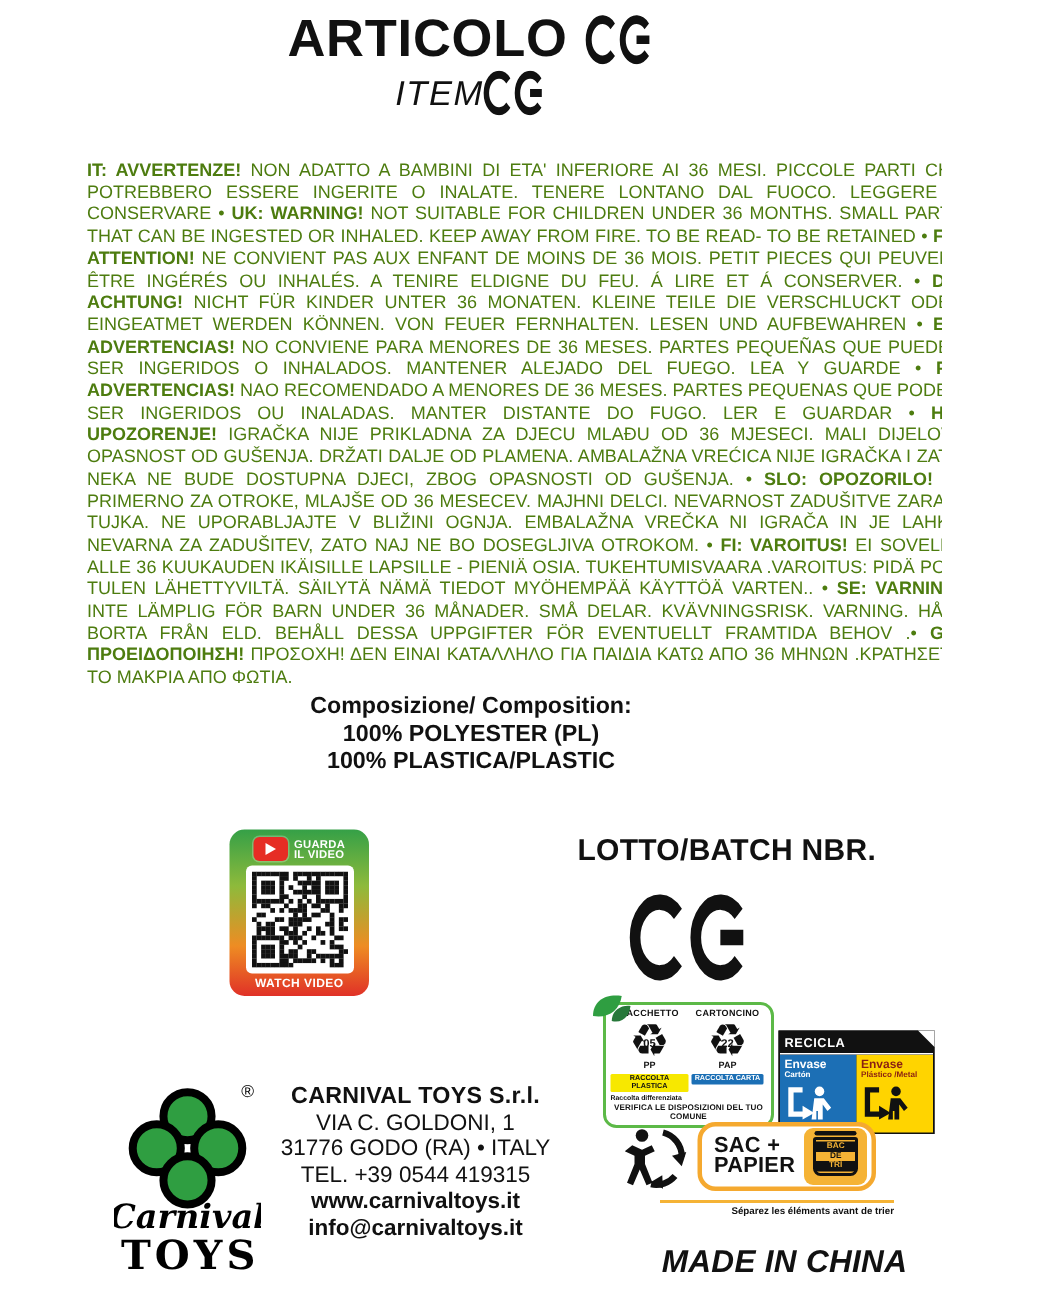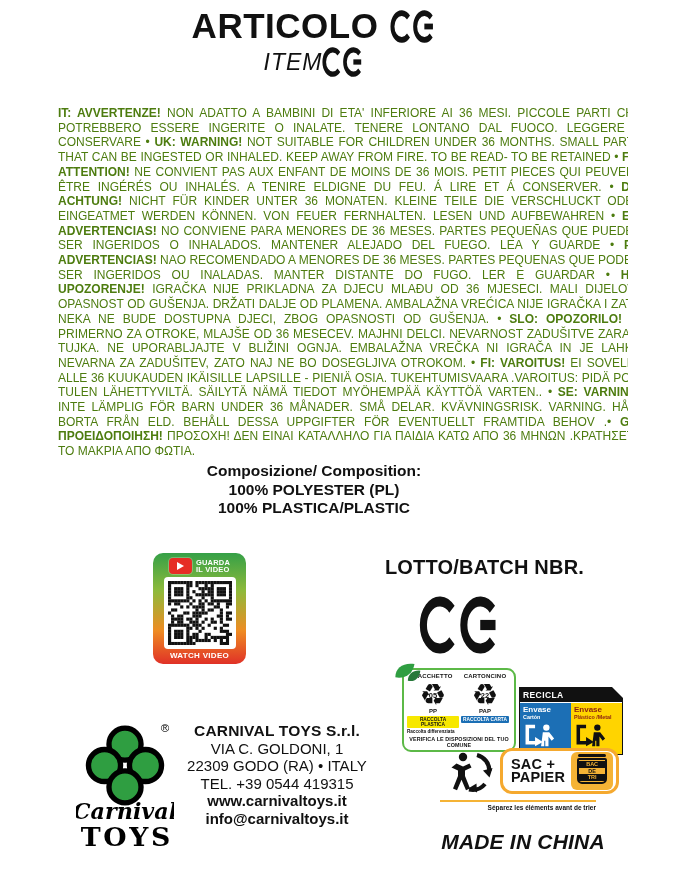--- a/index.html
+++ b/index.html
@@ -74,21 +74,21 @@
   
   .logo{position:absolute;left:76px;top:712px;width:98px;height:148px;}
   .logo svg{width:100%;height:100%;}
   .logo-script{font-family:"DejaVu Serif","Liberation Serif",serif;font-style:italic;font-weight:bold;}
   .logo-toys{font-family:"DejaVu Serif","Liberation Serif",serif;font-weight:bold;letter-spacing:3px;}
   .company{position:absolute;left:177px;top:722px;width:200px;text-align:center;line-height:17.5px;font-size:15px;}
   .co-name{font-size:15.5px;font-weight:800;letter-spacing:.2px;}
   .co-bold{font-weight:800;}
 
   
-  .triman-row{position:absolute;left:448px;top:748px;display:flex;align-items:center;gap:6px;}
+  .triman-row{position:absolute;left:413px;top:748px;display:flex;align-items:center;gap:6px;}
   .triman{width:46px;height:46px;}
   .sac-box{display:flex;align-items:center;border:3px solid #f5a92f;border-radius:12px;background:#fff;height:46px;box-sizing:border-box;padding:0 3px 0 8px;}
   .sac-text{font-size:14.5px;font-weight:900;line-height:13.5px;letter-spacing:.2px;margin-right:6px;}
   .bin-wrap{position:relative;width:42px;height:38px;background:#f5b335;border-radius:6px;display:flex;align-items:center;justify-content:center;}
   .bin{width:26px;border:2px solid #111;border-radius:2px 2px 5px 5px;background:#f5b335;text-align:center;padding:1px 0;}
   .bin-lid{position:absolute;top:2px;left:7px;width:28px;height:3px;background:#111;border-radius:2px;}
   .bin div{font-size:5.5px;line-height:6.5px;font-weight:900;}
   .bin .bd{background:#111;color:#f5b335;}
   .triman-caption{position:absolute;left:440px;top:800px;width:156px;text-align:right;
                   font-size:6.5px;font-weight:800;border-top:2px solid #f5b335;padding-top:2px;}
@@ -461,21 +461,21 @@
       </g>
       <text class="logo-reg" x="100" y="14" font-size="13" text-anchor="middle" fill="#000">®</text>
       <text class="logo-script" x="55" y="112" font-size="25" text-anchor="middle" fill="#000">Carnival</text>
       <text class="logo-toys" x="57" y="142" font-size="30" text-anchor="middle" fill="#000">TOYS</text>
     </svg>
   </div>
 
   <div class="company">
     <div class="co-name">CARNIVAL TOYS S.r.l.</div>
     <div>VIA C. GOLDONI, 1</div>
-    <div>22309 GODO (RA) • ITALY</div>
+    <div>31776 GODO (RA) • ITALY</div>
     <div>TEL. +39 0544 419315</div>
     <div class="co-bold">www.carnivaltoys.it</div>
     <div class="co-bold">info@carnivaltoys.it</div>
   </div>
 
   <div class="triman-row">
     <svg class="triman" viewBox="0 0 46 46">
       <circle cx="15" cy="9" r="4.2" fill="#111"></circle>
       <path d="M8.5 15.5 l6.5 3 6.5-3 2 4 -6.5 3 0 5.5 5 12.5 -4 1.7 -4.5-10.5 -4.5 10.5 -4-1.7 5-12.5 0-5.5 -6.5-3 z" fill="#111"></path>
       <path d="M29 7 a16.5 16.5 0 0 1 12.5 16" fill="none" stroke="#111" stroke-width="4.2"></path>

